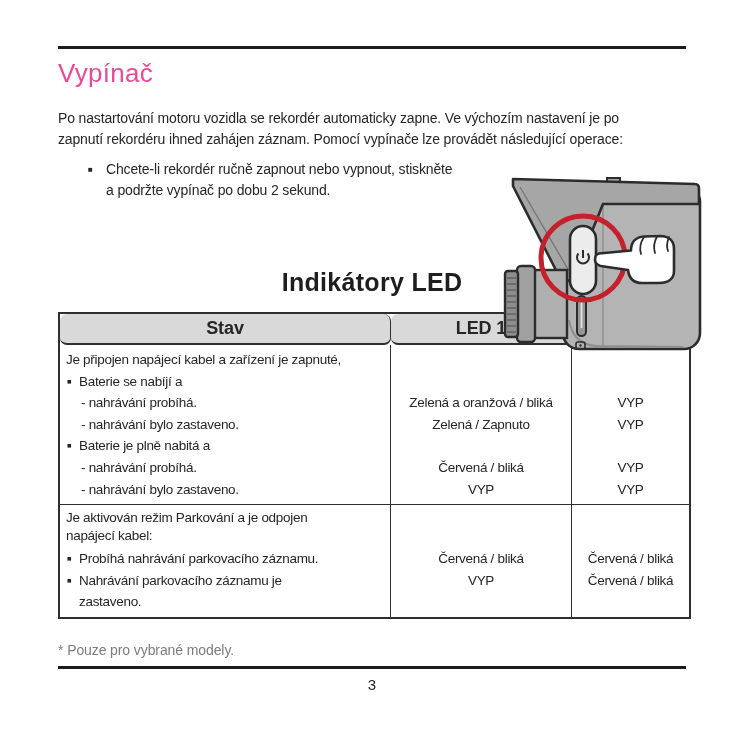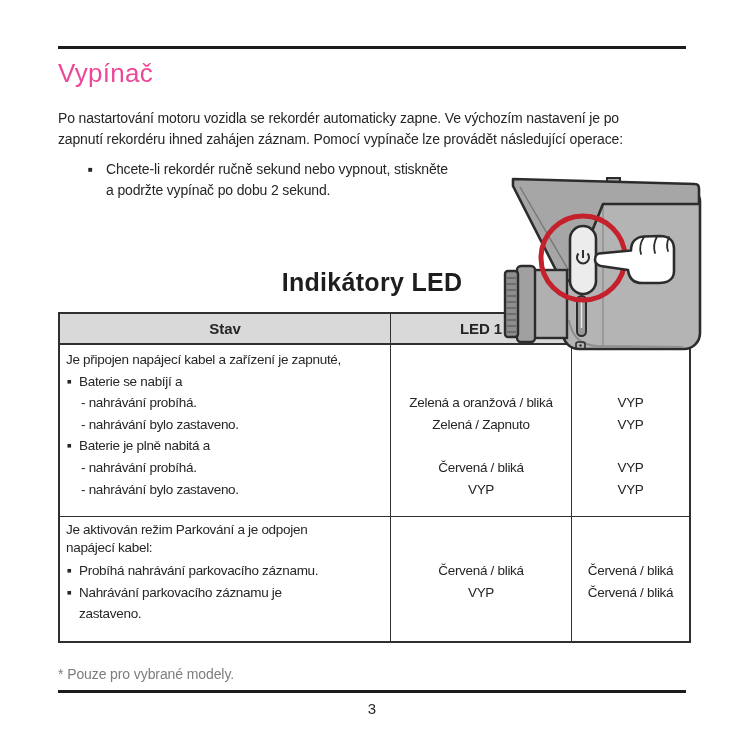--- a/index.html
+++ b/index.html
@@ -17,22 +17,22 @@
   .intro{margin-top:20px;}
   .intro div{font-size:14px; line-height:21px; letter-spacing:-.15px; white-space:nowrap;}
   ul.bullets{list-style:none; margin-top:9px; margin-left:30px; width:420px;}
   ul.bullets li{position:relative; padding-left:18px; margin-bottom:13px;}
   ul.bullets li::before{content:"■"; position:absolute; left:0; top:6px; font-size:8px; color:var(--text);}
   ul.bullets li div{font-size:14px; line-height:21px; letter-spacing:-.15px; white-space:nowrap;}
   .illustration{position:absolute; top:128px; right:23px; width:212px; height:182px;}
   .hl{stroke:var(--accent);}
   
   .led-table{margin-top:15px; width:633px; border:2px solid var(--border); display:grid; grid-template-columns:331px 181px 117px;}
-  .th{background:var(--header-bg); border-bottom:2px solid var(--border); height:31px; display:flex; align-items:center; justify-content:center; font-weight:bold; font-size:15px; letter-spacing:-.1px;}
-  .cell{padding:4px 2px 16px 2px; overflow:hidden;}
+  .th{background:var(--header-bg); border-bottom:2px solid var(--border); height:31px; display:flex; align-items:center; justify-content:center; font-weight:bold; font-size:18px; letter-spacing:-.1px;border-radius:7px;}
+  .cell{padding:4px 2px 4px 2px; overflow:hidden;}
   .cell.c0{padding-left:6px; padding-right:4px;}
   .bdr{border-right:1.6px solid var(--border);}
   .rb{border-bottom:1.6px solid var(--border);}
   .ln{font-size:13.5px; letter-spacing:-.3px; line-height:21.6px; white-space:nowrap;}
   .ln.plain{}
   .ln.bullet{position:relative; padding-left:13px;}
   .ln.bullet::before{content:"■"; position:absolute; left:1px; top:0; font-size:7.5px; line-height:21.6px;}
   .ln.dash{padding-left:15px;}
   .ln.wrap{padding-left:13px;}
   .ln.para{line-height:17.5px;}
@@ -51,21 +51,21 @@
 
   <h1 class="sec">Vypínač</h1>
 
   <div class="intro">
       <div>Po nastartování motoru vozidla se rekordér automaticky zapne. Ve výchozím nastavení je po</div>
       <div>zapnutí rekordéru ihned zahájen záznam. Pomocí vypínače lze provádět následující operace:</div>
     </div>
 
   <ul class="bullets">
       <li>
-        <div>Chcete-li rekordér ručně sekund nebo vypnout, stiskněte</div>
+        <div>Chcete-li rekordér ručně zapnout nebo vypnout, stiskněte</div>
         <div>a podržte vypínač po dobu 2 sekund.</div>
       </li>
     </ul>
 
   <div class="illustration">
     <svg viewBox="0 0 212 182" width="212" height="182">
 
       <rect x="60" y="12" width="137" height="163" rx="16" fill="#b4b4b4" stroke="#2c2c2c" stroke-width="2.6"></rect>
       <path d="M66,146 Q70,171 94,172 L180,173" fill="none" stroke="#8f8f8f" stroke-width="2"></path>
       <line x1="100" y1="14" x2="100" y2="173" stroke="#8f8f8f" stroke-width="1.4"></line>

